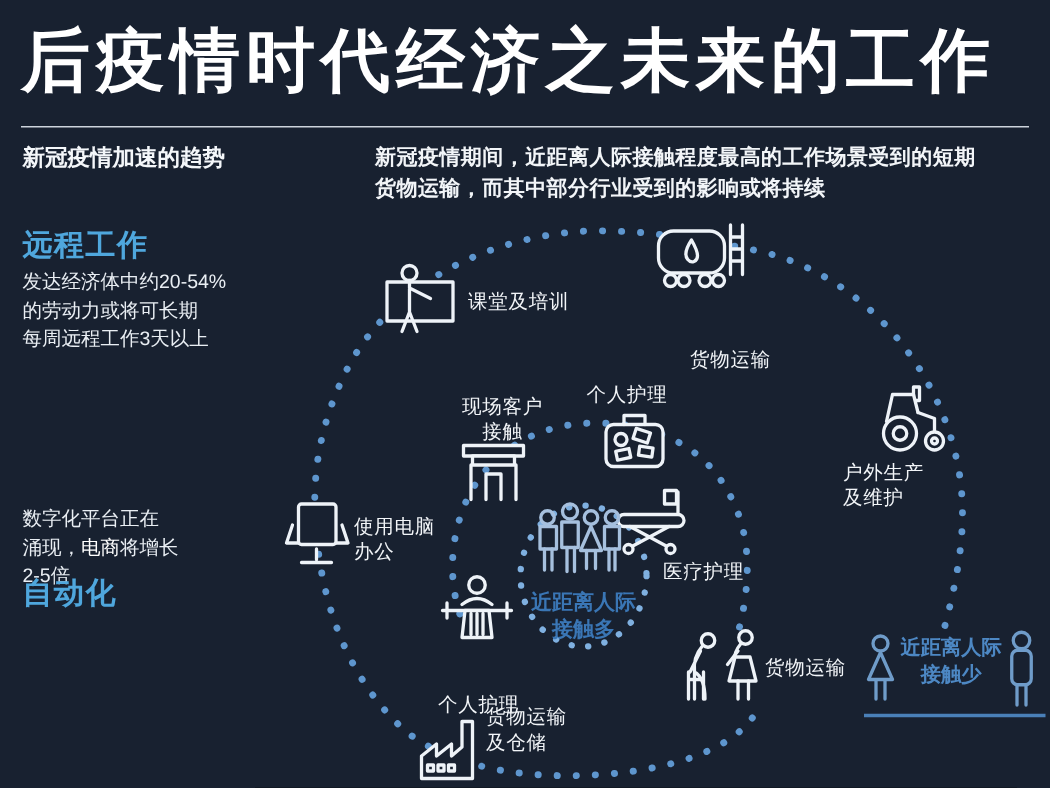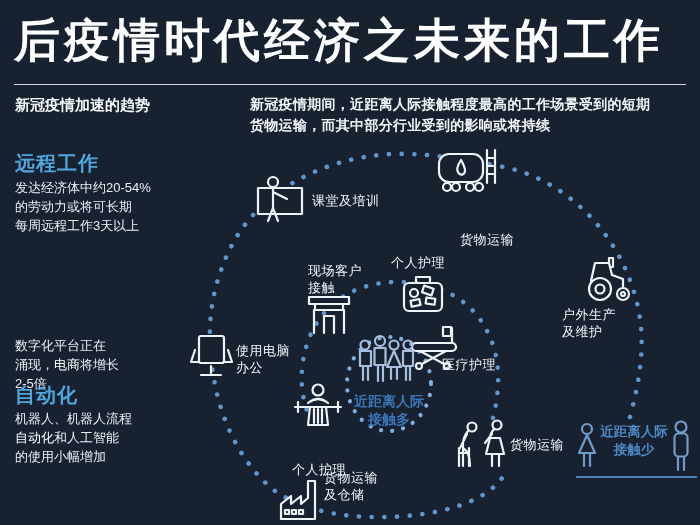--- a/index.html
+++ b/index.html
@@ -45,23 +45,20 @@
   <div id="sidebar-intro" class="abs">新冠疫情加速的趋势</div>
   <div id="sec0b" class="abs sec-body pre"><span>发达经济体中约20-54%
 的劳动力或将可长期
 每周远程工作3天以上</span><b></b><span></span></div>
 
   <div id="sec1b" class="abs sec-body pre"><span>数字化平台正在
 涌现，</span><b>电商</b><span>将增长
 2-5倍</span></div>
 
   <div id="sec2h" class="abs sec-head">自动化</div>
-  <div id="sec2b" class="abs sec-body pre"><span>机器人、机器人流程
-</span><b>自动化</b><span>和人工智能
-的使用小幅增加</span></div>
 
   <div id="descr" class="abs pre">新冠疫情期间，近距离人际接触程度最高的工作场景受到的短期
 货物运输，而其中部分行业受到的影响或将持续</div>
 
   <svg id="diagram-svg" class="abs" width="700" height="525" viewBox="0 0 700 525">
 
     <g>
       <path class="dots" d="M 630,417 C 641,375 646,340 637,303 C 621,235 567,180 504,167
            C 465,159 429,153 391,154 C 321,158 261,192 233,243
            C 213,281 207,318 211,357 C 216,411 236,457 271,488
@@ -175,23 +172,23 @@
       <circle cx="15" cy="7" r="5.5"></circle>
       <rect x="8.5" y="13.5" width="13" height="23" rx="4"></rect>
       <path d="M12,37 V50 M18,37 V50"></path>
     </g>
     <line class="blueline" x1="576" y1="477" x2="697" y2="477"></line>
   </svg>
 
   <div class="abs lbl" style="left:312px;top:192px;">课堂及培训</div>
   <div class="abs lbl" style="left:460px;top:195px;margin-top:36px;">货物运输</div>
   <div class="abs lbl" style="left:391px;top:254px;">个人护理</div>
-  <div class="abs lbl pre" style="left:308px;top:262px;">现场客户
+  <div class="abs lbl pre" style="left:308px;top:262px;text-align:center;">现场客户
 接触</div>
-  <div class="abs lbl" style="left:442px;top:356px;">医疗护理</div>
+  <div class="abs lbl" style="left:442px;top:372px;">医疗护理</div>
   <div class="abs lbl pre" style="left:236px;top:342px;">使用电脑
 办公</div>
   <div class="abs lbl pre" style="left:562px;top:306px;">户外生产
 及维护</div>
   <div class="abs lbl" style="left:292px;top:461px;">个人护理</div>
   <div class="abs lbl" style="left:510px;top:436px;">货物运输</div>
   <div class="abs lbl pre" style="left:324px;top:469px;">货物运输
 及仓储</div>
 
   <div id="center-lbl" class="abs pre">近距离人际

